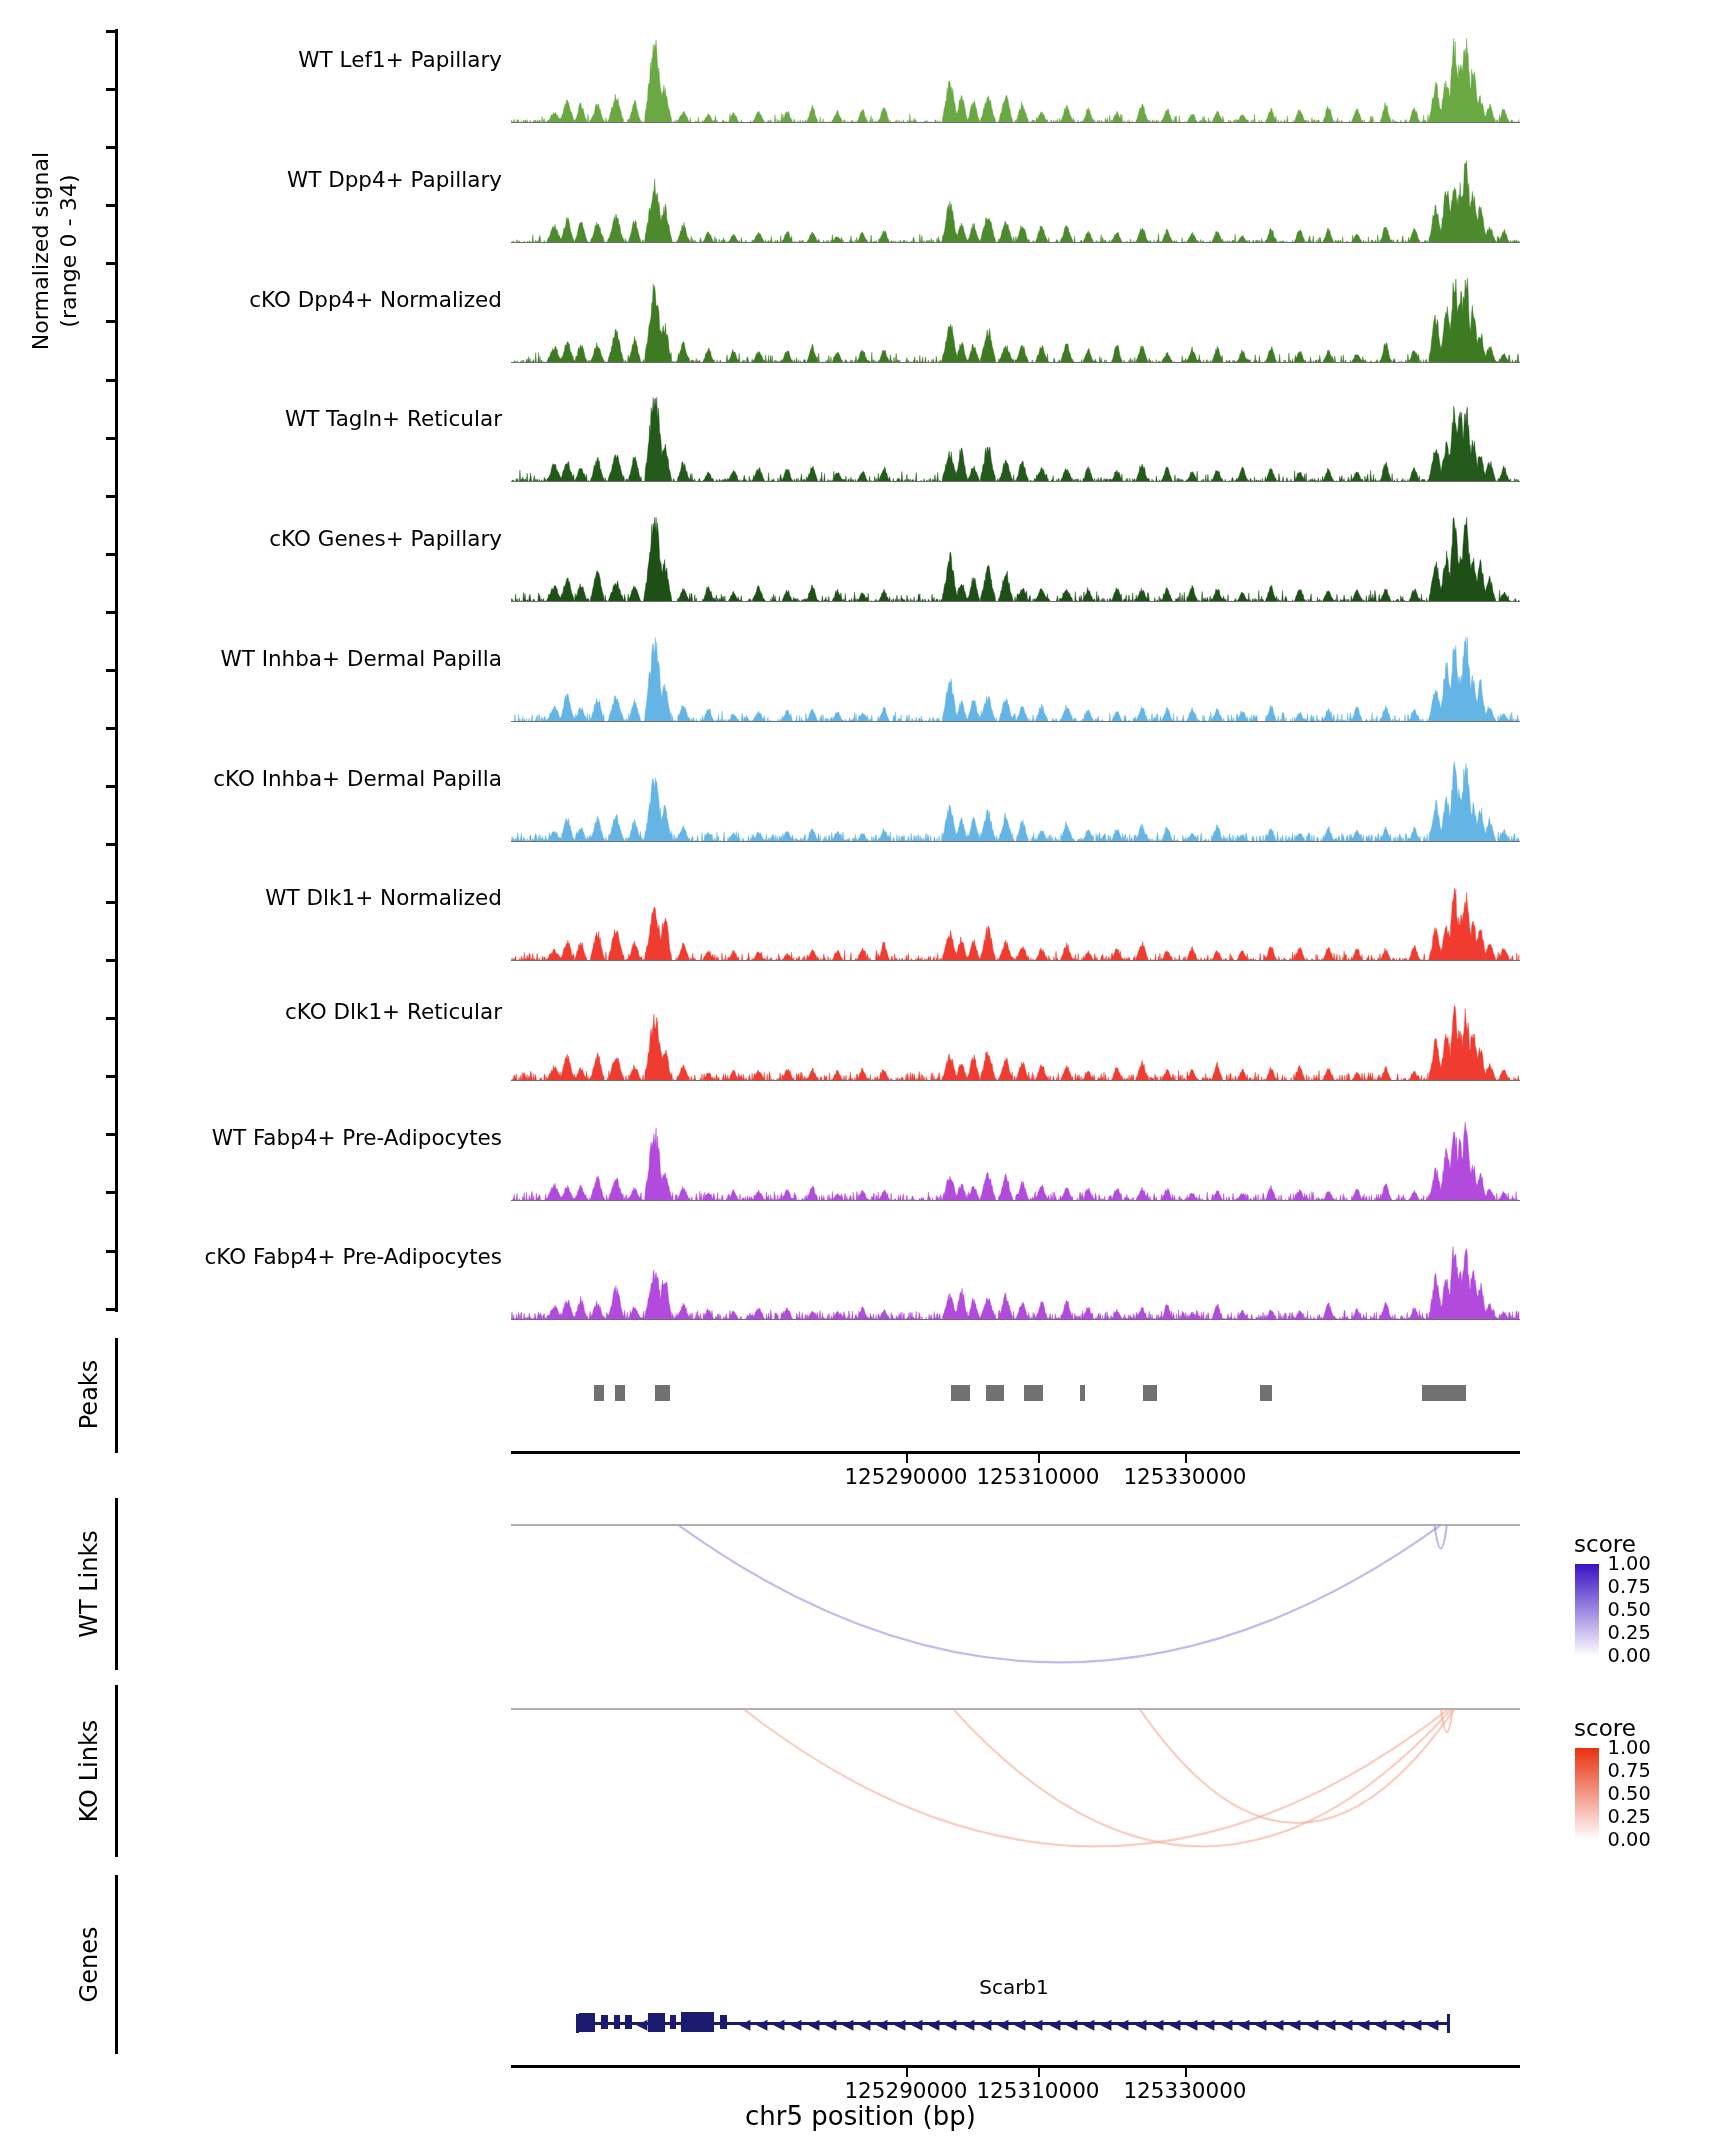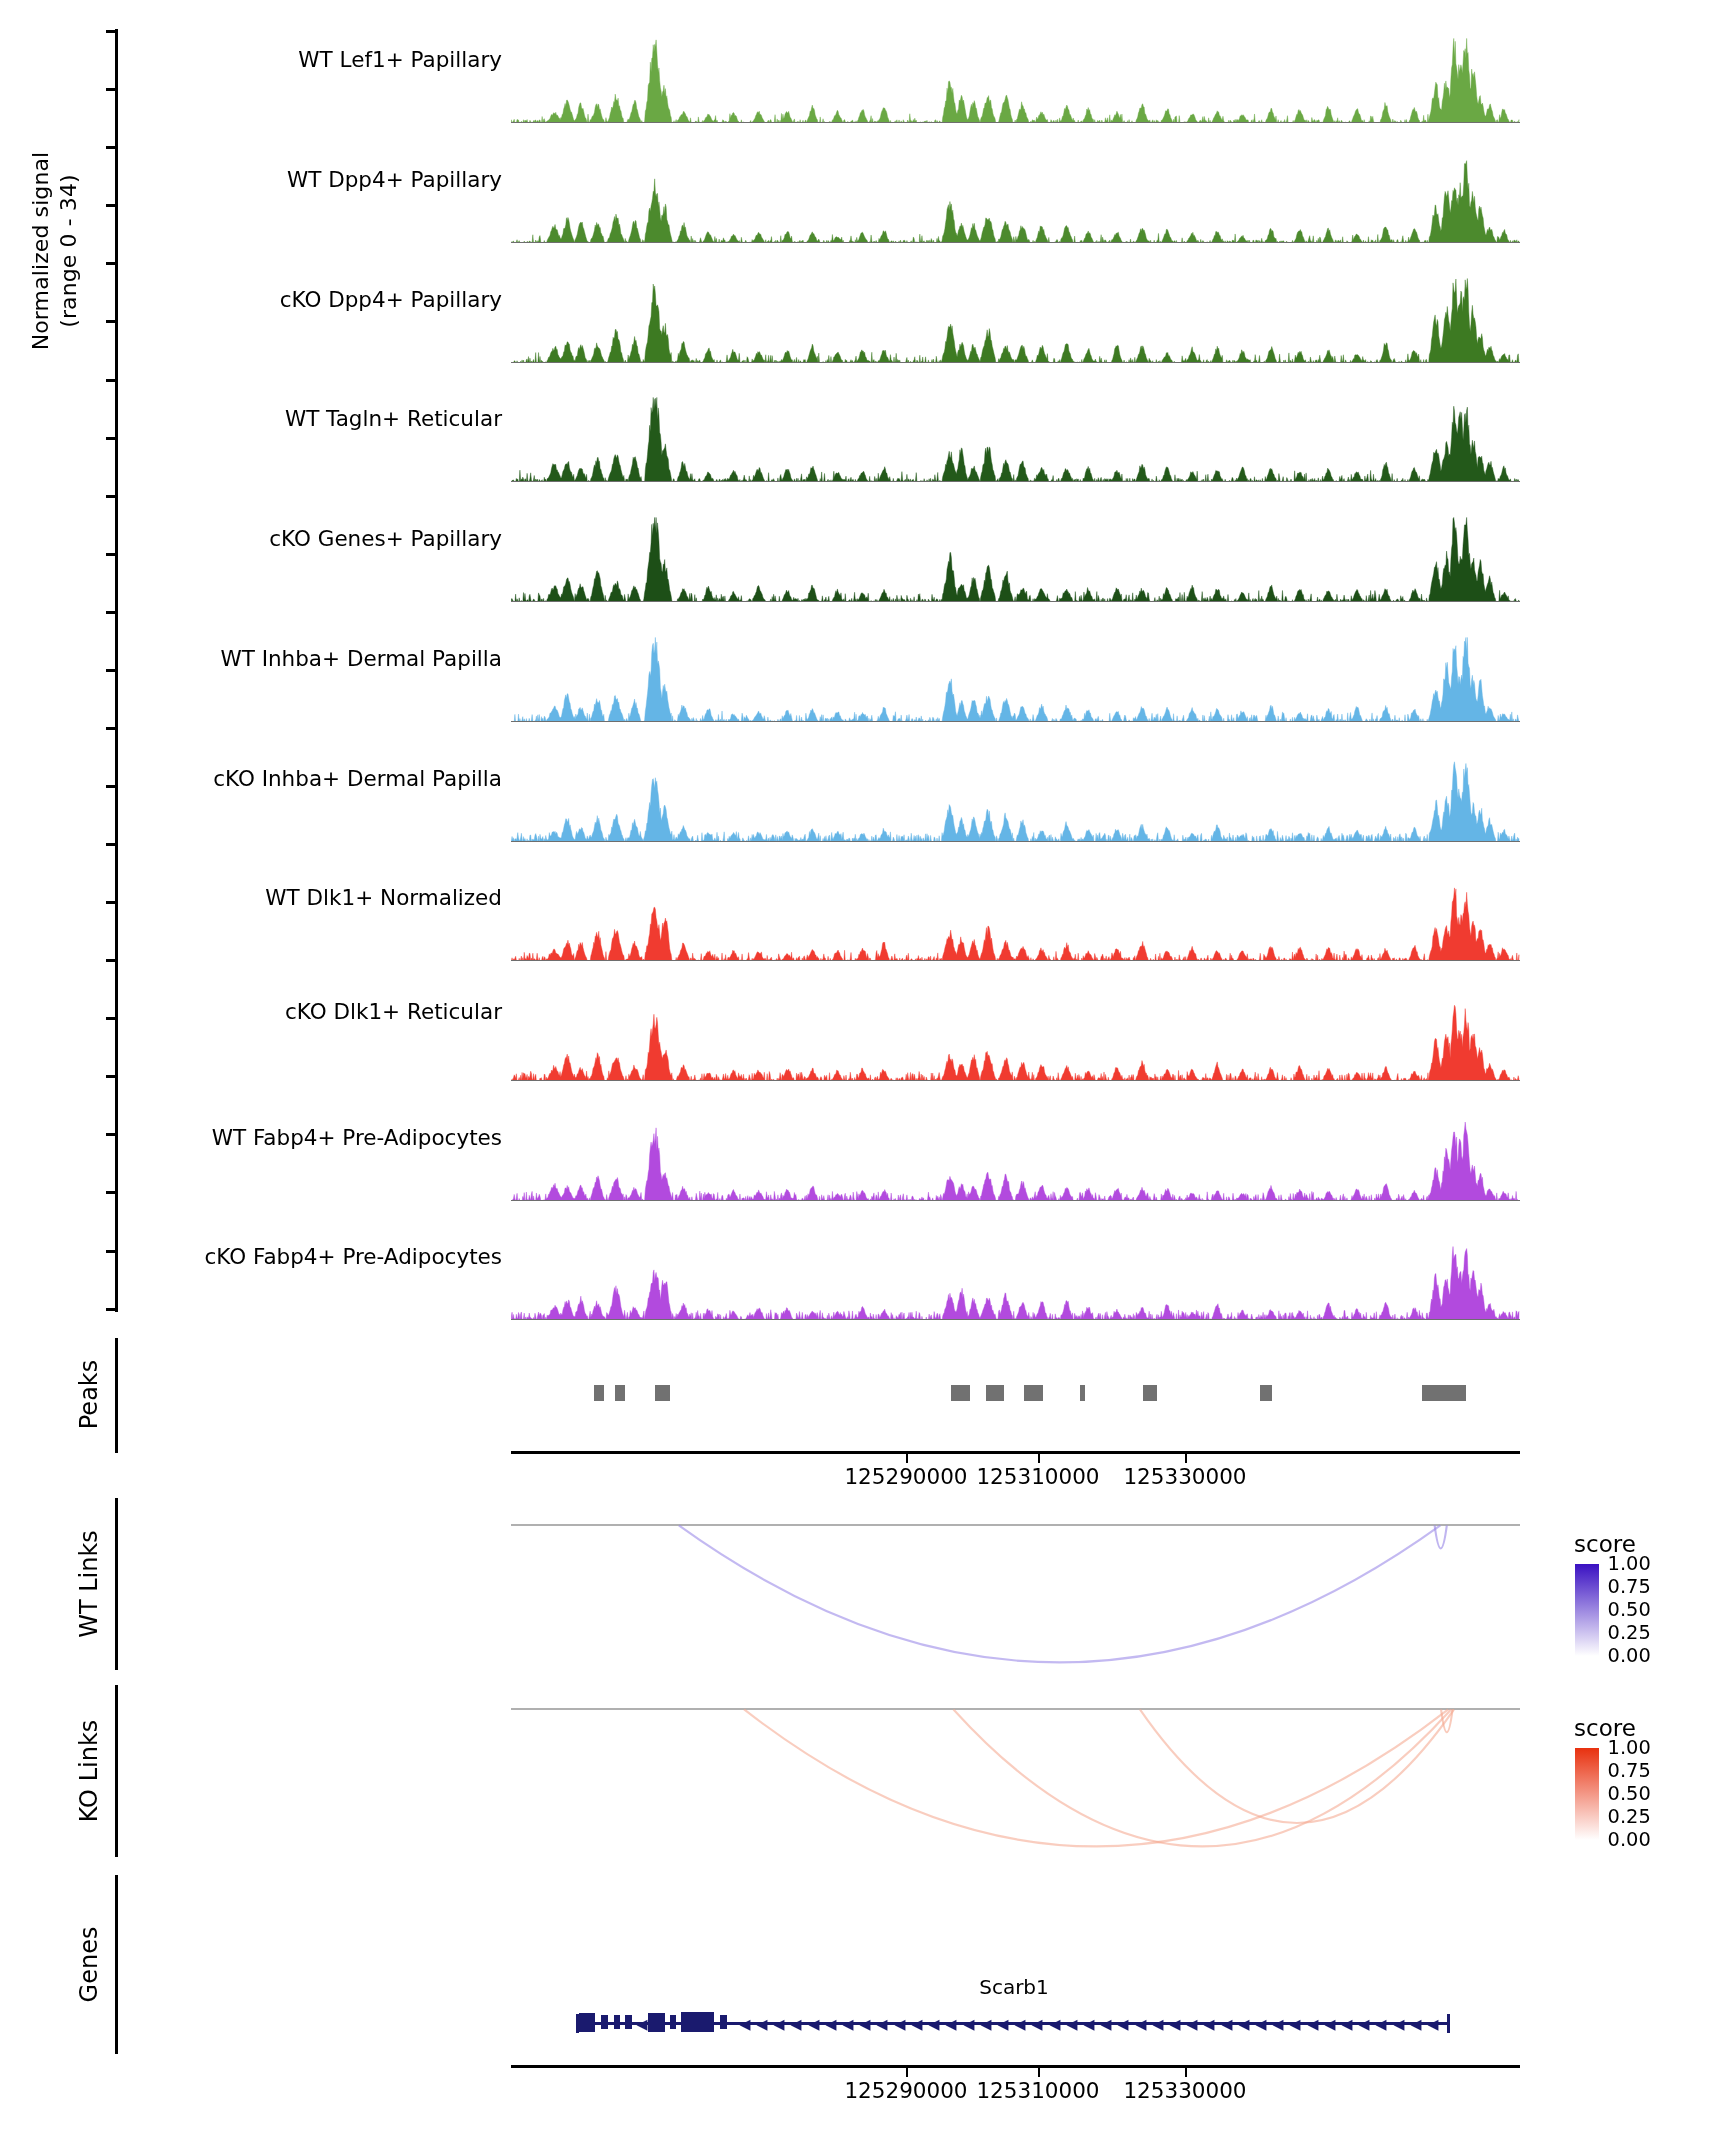--- a/index.html
+++ b/index.html
@@ -253,21 +253,21 @@
       <div class="track" style="top: 157px;">
         <div class="track-label" style="top: 10px;">WT Dpp4+ Papillary</div>
         <div class="track-canvas" style="left: 511px; top: 0px; position: absolute;">
           <svg width="1009" height="86" viewBox="0 0 1407 120">
             <path d="M0,120 L0,118.1 L1,120.0 L2,117.9 L3,117.3 L4,120.0 L5,120.0 L6,120.0 L7,118.4 L8,115.4 L9,120.0 L10,118.3 L11,116.7 L12,120.0 L13,120.0 L14,120.0 L15,120.0 L16,120.0 L17,120.0 L18,117.3 L19,120.0 L20,120.0 L21,120.0 L22,117.8 L23,118.1 L24,120.0 L25,117.3 L26,117.7 L27,118.5 L28,118.6 L29,120.0 L30,108.5 L31,120.0 L32,120.0 L33,120.0 L34,115.9 L35,117.8 L36,119.4 L37,116.7 L38,118.3 L39,111.8 L40,109.7 L41,117.8 L42,120.0 L43,119.5 L44,120.0 L45,119.8 L46,116.5 L47,120.0 L48,120.0 L49,120.0 L50,116.7 L51,114.3 L52,112.5 L53,110.8 L54,109.2 L55,104.3 L56,102.4 L57,98.9 L58,96.7 L59,98.9 L60,98.5 L61,94.1 L62,100.1 L63,101.5 L64,101.5 L65,105.7 L66,109.9 L67,109.3 L68,112.4 L69,113.9 L70,113.4 L71,109.9 L72,107.6 L73,99.9 L74,99.9 L75,98.7 L76,94.7 L77,84.8 L78,88.5 L79,84.3 L80,87.3 L81,92.5 L82,99.3 L83,103.7 L84,106.6 L85,110.3 L86,113.1 L87,115.5 L88,119.3 L89,115.3 L90,113.5 L91,110.8 L92,107.7 L93,102.6 L94,97.4 L95,93.7 L96,91.9 L97,90.9 L98,92.0 L99,90.8 L100,97.9 L101,100.0 L102,103.8 L103,107.9 L104,111.8 L105,114.9 L106,117.9 L107,117.7 L108,120.0 L109,120.0 L110,120.0 L111,115.1 L112,113.5 L113,112.3 L114,109.7 L115,106.1 L116,102.1 L117,94.9 L118,98.5 L119,91.3 L120,96.1 L121,93.1 L122,94.5 L123,98.8 L124,98.5 L125,105.9 L126,107.0 L127,110.7 L128,110.4 L129,115.5 L130,120.0 L131,120.0 L132,120.0 L133,118.4 L134,118.3 L135,114.4 L136,112.9 L137,111.9 L138,107.0 L139,105.1 L140,101.9 L141,97.9 L142,90.7 L143,88.1 L144,83.1 L145,89.7 L146,79.6 L147,84.3 L148,85.8 L149,85.1 L150,94.9 L151,93.7 L152,99.6 L153,107.3 L154,108.3 L155,111.4 L156,113.2 L157,116.1 L158,119.5 L159,113.6 L160,119.2 L161,117.0 L162,120.0 L163,120.0 L164,115.6 L165,112.3 L166,109.8 L167,106.2 L168,102.3 L169,96.0 L170,90.6 L171,89.8 L172,94.9 L173,88.6 L174,89.2 L175,99.0 L176,99.7 L177,104.8 L178,108.5 L179,113.1 L180,114.4 L181,120.0 L182,120.0 L183,115.3 L184,120.0 L185,116.2 L186,120.0 L187,107.8 L188,104.4 L189,96.8 L190,91.8 L191,91.1 L192,75.4 L193,71.2 L194,76.0 L195,68.0 L196,63.7 L197,57.8 L198,47.8 L199,48.4 L200,30.5 L201,49.4 L202,55.5 L203,51.4 L204,50.9 L205,68.9 L206,62.6 L207,73.2 L208,84.9 L209,89.6 L210,81.3 L211,82.4 L212,78.5 L213,69.3 L214,79.7 L215,65.5 L216,69.4 L217,87.1 L218,90.1 L219,95.0 L220,94.4 L221,102.8 L222,107.6 L223,111.3 L224,115.6 L225,120.0 L226,118.3 L227,119.8 L228,120.0 L229,118.1 L230,120.0 L231,117.3 L232,116.2 L233,114.2 L234,110.2 L235,109.1 L236,103.2 L237,103.1 L238,96.6 L239,94.8 L240,99.1 L241,91.5 L242,98.3 L243,98.0 L244,104.5 L245,109.4 L246,112.0 L247,113.1 L248,115.6 L249,116.0 L250,120.0 L251,110.2 L252,120.0 L253,113.8 L254,120.0 L255,115.9 L256,120.0 L257,116.5 L258,120.0 L259,120.0 L260,120.0 L261,120.0 L262,120.0 L263,117.0 L264,112.7 L265,116.4 L266,120.0 L267,118.8 L268,117.1 L269,116.6 L270,114.0 L271,110.9 L272,108.2 L273,106.1 L274,104.3 L275,104.8 L276,106.8 L277,108.4 L278,108.8 L279,111.5 L280,113.7 L281,116.4 L282,117.6 L283,120.0 L284,110.9 L285,118.3 L286,113.5 L287,120.0 L288,119.1 L289,120.0 L290,114.5 L291,120.0 L292,120.0 L293,116.3 L294,116.7 L295,117.1 L296,112.8 L297,116.2 L298,115.8 L299,119.9 L300,118.2 L301,120.0 L302,118.0 L303,118.0 L304,117.5 L305,115.1 L306,114.4 L307,110.9 L308,109.8 L309,110.1 L310,107.5 L311,110.1 L312,109.3 L313,111.5 L314,113.7 L315,115.8 L316,116.5 L317,118.0 L318,116.5 L319,119.2 L320,120.0 L321,112.0 L322,117.6 L323,120.0 L324,119.9 L325,120.0 L326,118.7 L327,116.1 L328,118.3 L329,120.0 L330,120.0 L331,120.0 L332,120.0 L333,118.3 L334,120.0 L335,120.0 L336,115.2 L337,117.5 L338,116.0 L339,115.4 L340,114.1 L341,111.1 L342,108.7 L343,109.7 L344,106.7 L345,105.0 L346,106.9 L347,107.8 L348,107.7 L349,111.5 L350,113.1 L351,114.9 L352,116.0 L353,118.1 L354,120.0 L355,115.4 L356,120.0 L357,118.3 L358,117.6 L359,116.3 L360,120.0 L361,116.7 L362,117.0 L363,111.1 L364,120.0 L365,118.5 L366,120.0 L367,117.7 L368,120.0 L369,116.1 L370,120.0 L371,116.2 L372,117.0 L373,119.7 L374,118.9 L375,120.0 L376,109.8 L377,120.0 L378,116.4 L379,116.1 L380,114.8 L381,112.4 L382,107.6 L383,108.5 L384,106.2 L385,104.3 L386,104.1 L387,104.5 L388,108.2 L389,112.7 L390,113.8 L391,110.4 L392,117.4 L393,120.0 L394,120.0 L395,117.5 L396,119.3 L397,118.4 L398,119.5 L399,120.0 L400,117.8 L401,120.0 L402,116.8 L403,116.4 L404,119.7 L405,117.2 L406,117.1 L407,115.9 L408,120.0 L409,120.0 L410,118.7 L411,120.0 L412,119.1 L413,117.3 L414,116.5 L415,114.9 L416,112.0 L417,108.8 L418,108.6 L419,106.1 L420,104.4 L421,107.5 L422,106.8 L423,109.1 L424,111.8 L425,112.1 L426,115.8 L427,117.6 L428,116.0 L429,114.5 L430,117.0 L431,120.0 L432,120.0 L433,120.0 L434,120.0 L435,118.7 L436,116.2 L437,118.9 L438,119.6 L439,120.0 L440,116.3 L441,119.6 L442,116.4 L443,117.7 L444,119.8 L445,119.3 L446,116.1 L447,117.1 L448,108.1 L449,115.5 L450,117.0 L451,114.4 L452,112.4 L453,111.5 L454,111.2 L455,112.3 L456,112.1 L457,112.5 L458,114.2 L459,114.4 L460,115.4 L461,111.8 L462,118.6 L463,116.0 L464,120.0 L465,120.0 L466,120.0 L467,120.0 L468,119.7 L469,119.8 L470,120.0 L471,120.0 L472,117.0 L473,116.0 L474,110.1 L475,116.7 L476,117.4 L477,118.7 L478,118.1 L479,120.0 L480,115.4 L481,120.0 L482,112.1 L483,117.5 L484,116.4 L485,114.9 L486,111.7 L487,108.9 L488,106.1 L489,105.7 L490,104.9 L491,106.9 L492,109.3 L493,111.5 L494,113.2 L495,115.0 L496,115.7 L497,117.8 L498,119.4 L499,120.0 L500,118.1 L501,118.9 L502,108.8 L503,116.8 L504,120.0 L505,119.4 L506,117.3 L507,118.3 L508,119.0 L509,116.5 L510,118.6 L511,119.4 L512,120.0 L513,113.6 L514,115.3 L515,112.9 L516,110.4 L517,109.1 L518,107.0 L519,103.0 L520,103.7 L521,105.3 L522,103.0 L523,106.0 L524,110.4 L525,114.2 L526,114.5 L527,117.1 L528,120.0 L529,119.1 L530,117.3 L531,117.0 L532,119.4 L533,116.9 L534,119.6 L535,120.0 L536,117.2 L537,118.5 L538,120.0 L539,120.0 L540,120.0 L541,117.1 L542,120.0 L543,115.9 L544,120.0 L545,118.4 L546,120.0 L547,116.5 L548,116.4 L549,116.2 L550,119.4 L551,120.0 L552,116.6 L553,120.0 L554,120.0 L555,120.0 L556,120.0 L557,118.5 L558,116.9 L559,120.0 L560,117.9 L561,111.6 L562,113.7 L563,120.0 L564,118.3 L565,120.0 L566,118.2 L567,119.3 L568,120.0 L569,120.0 L570,107.5 L571,117.4 L572,117.6 L573,109.8 L574,120.0 L575,117.7 L576,116.8 L577,119.5 L578,120.0 L579,117.8 L580,115.8 L581,118.6 L582,116.4 L583,120.0 L584,115.7 L585,120.0 L586,113.8 L587,116.5 L588,120.0 L589,115.8 L590,119.2 L591,120.0 L592,119.4 L593,119.4 L594,113.5 L595,118.7 L596,110.9 L597,117.3 L598,116.7 L599,120.0 L600,119.3 L601,116.6 L602,110.2 L603,108.5 L604,104.9 L605,99.8 L606,91.7 L607,85.5 L608,73.4 L609,69.9 L610,66.5 L611,74.6 L612,62.1 L613,70.0 L614,65.5 L615,78.4 L616,74.2 L617,86.1 L618,88.8 L619,100.5 L620,105.0 L621,106.5 L622,110.2 L623,107.5 L624,102.3 L625,100.4 L626,96.3 L627,97.1 L628,92.2 L629,98.3 L630,95.4 L631,99.9 L632,104.8 L633,107.6 L634,111.1 L635,113.6 L636,115.7 L637,115.7 L638,113.9 L639,111.9 L640,108.4 L641,104.1 L642,98.6 L643,100.2 L644,92.9 L645,98.1 L646,92.4 L647,101.0 L648,101.8 L649,105.9 L650,109.4 L651,111.9 L652,113.8 L653,116.5 L654,116.7 L655,114.8 L656,111.2 L657,105.8 L658,102.6 L659,98.2 L660,97.6 L661,94.4 L662,85.0 L663,85.4 L664,87.2 L665,87.6 L666,86.7 L667,85.3 L668,90.6 L669,89.7 L670,92.8 L671,100.8 L672,101.8 L673,108.7 L674,112.0 L675,113.9 L676,120.0 L677,119.3 L678,117.6 L679,120.0 L680,114.5 L681,115.1 L682,113.6 L683,111.2 L684,106.4 L685,101.6 L686,100.3 L687,96.6 L688,94.7 L689,89.7 L690,91.2 L691,95.6 L692,95.0 L693,93.4 L694,100.5 L695,102.4 L696,104.8 L697,109.5 L698,112.0 L699,114.9 L700,120.0 L701,111.2 L702,115.9 L703,120.0 L704,110.8 L705,116.0 L706,114.6 L707,111.0 L708,109.5 L709,103.6 L710,101.7 L711,95.8 L712,100.5 L713,96.9 L714,99.4 L715,99.4 L716,100.3 L717,102.5 L718,106.5 L719,111.0 L720,114.9 L721,116.6 L722,114.8 L723,116.7 L724,120.0 L725,120.0 L726,120.0 L727,120.0 L728,116.3 L729,120.0 L730,117.5 L731,120.0 L732,116.4 L733,113.9 L734,112.0 L735,106.8 L736,103.1 L737,105.2 L738,96.1 L739,97.8 L740,96.8 L741,97.8 L742,102.4 L743,101.0 L744,107.8 L745,109.4 L746,112.2 L747,114.1 L748,116.1 L749,119.3 L750,112.2 L751,120.0 L752,120.0 L753,120.0 L754,120.0 L755,120.0 L756,120.0 L757,120.0 L758,118.6 L759,118.5 L760,117.4 L761,115.3 L762,115.6 L763,118.8 L764,120.0 L765,117.6 L766,120.0 L767,113.9 L768,113.0 L769,111.9 L770,109.1 L771,104.8 L772,99.5 L773,97.5 L774,95.8 L775,96.1 L776,98.6 L777,98.3 L778,103.9 L779,105.4 L780,109.2 L781,111.1 L782,113.6 L783,115.6 L784,120.0 L785,120.0 L786,110.3 L787,119.7 L788,120.0 L789,119.8 L790,119.0 L791,120.0 L792,120.0 L793,119.3 L794,116.7 L795,116.8 L796,116.1 L797,119.8 L798,117.9 L799,115.9 L800,113.2 L801,112.1 L802,107.5 L803,106.8 L804,106.1 L805,103.2 L806,107.2 L807,105.6 L808,107.6 L809,111.9 L810,113.1 L811,115.4 L812,117.8 L813,119.2 L814,120.0 L815,118.0 L816,120.0 L817,116.3 L818,119.8 L819,119.8 L820,117.5 L821,120.0 L822,117.0 L823,108.4 L824,120.0 L825,111.8 L826,115.4 L827,119.1 L828,115.7 L829,115.7 L830,117.6 L831,120.0 L832,118.8 L833,118.0 L834,118.7 L835,115.8 L836,120.0 L837,117.5 L838,115.1 L839,115.3 L840,113.5 L841,111.3 L842,108.2 L843,109.1 L844,106.1 L845,106.7 L846,105.8 L847,104.9 L848,110.2 L849,111.9 L850,113.5 L851,116.6 L852,117.5 L853,119.6 L854,118.8 L855,120.0 L856,120.0 L857,120.0 L858,117.2 L859,120.0 L860,118.0 L861,120.0 L862,119.9 L863,120.0 L864,114.5 L865,120.0 L866,120.0 L867,119.0 L868,117.4 L869,118.0 L870,120.0 L871,118.7 L872,116.9 L873,115.8 L874,112.8 L875,110.2 L876,106.3 L877,105.1 L878,100.2 L879,103.6 L880,99.9 L881,99.9 L882,102.4 L883,101.8 L884,104.9 L885,108.5 L886,113.3 L887,115.2 L888,116.5 L889,117.2 L890,116.9 L891,120.0 L892,116.1 L893,120.0 L894,120.0 L895,120.0 L896,119.8 L897,116.1 L898,120.0 L899,120.0 L900,120.0 L901,116.3 L902,116.7 L903,106.6 L904,117.5 L905,120.0 L906,117.4 L907,120.0 L908,117.5 L909,115.0 L910,112.7 L911,109.7 L912,107.0 L913,107.3 L914,101.1 L915,100.8 L916,102.3 L917,105.5 L918,108.2 L919,111.8 L920,112.4 L921,115.1 L922,117.7 L923,116.8 L924,119.3 L925,117.1 L926,116.8 L927,120.0 L928,116.4 L929,120.0 L930,120.0 L931,118.7 L932,120.0 L933,120.0 L934,120.0 L935,120.0 L936,112.8 L937,120.0 L938,120.0 L939,117.2 L940,119.7 L941,120.0 L942,120.0 L943,116.6 L944,116.7 L945,113.6 L946,113.1 L947,111.1 L948,109.6 L949,106.4 L950,108.2 L951,105.0 L952,109.9 L953,109.1 L954,111.4 L955,113.8 L956,116.4 L957,118.1 L958,115.9 L959,118.3 L960,118.7 L961,120.0 L962,114.9 L963,119.6 L964,118.7 L965,116.5 L966,117.9 L967,120.0 L968,120.0 L969,119.9 L970,120.0 L971,118.1 L972,120.0 L973,120.0 L974,118.8 L975,116.4 L976,120.0 L977,119.2 L978,117.3 L979,114.9 L980,113.2 L981,109.6 L982,109.9 L983,104.0 L984,103.9 L985,105.9 L986,104.4 L987,105.8 L988,109.7 L989,109.7 L990,113.9 L991,116.2 L992,114.1 L993,117.9 L994,117.1 L995,120.0 L996,116.9 L997,120.0 L998,120.0 L999,116.7 L1000,117.7 L1001,119.6 L1002,117.1 L1003,117.5 L1004,118.4 L1005,120.0 L1006,116.3 L1007,115.9 L1008,117.0 L1009,118.7 L1010,107.4 L1011,120.0 L1012,120.0 L1013,118.3 L1014,117.0 L1015,116.5 L1016,114.0 L1017,112.6 L1018,112.4 L1019,110.1 L1020,111.2 L1021,109.2 L1022,112.7 L1023,113.5 L1024,115.3 L1025,116.5 L1026,117.3 L1027,118.1 L1028,115.9 L1029,120.0 L1030,116.0 L1031,120.0 L1032,120.0 L1033,120.0 L1034,120.0 L1035,115.9 L1036,116.5 L1037,119.9 L1038,120.0 L1039,115.7 L1040,116.2 L1041,117.8 L1042,115.8 L1043,120.0 L1044,116.6 L1045,118.7 L1046,118.6 L1047,113.4 L1048,117.8 L1049,118.9 L1050,118.1 L1051,120.0 L1052,116.6 L1053,116.0 L1054,115.4 L1055,113.3 L1056,109.0 L1057,108.1 L1058,102.2 L1059,99.8 L1060,100.2 L1061,104.1 L1062,102.4 L1063,104.1 L1064,110.8 L1065,112.7 L1066,114.1 L1067,113.4 L1068,119.7 L1069,117.7 L1070,120.0 L1071,120.0 L1072,117.5 L1073,118.7 L1074,116.9 L1075,118.3 L1076,117.5 L1077,116.9 L1078,117.6 L1079,120.0 L1080,120.0 L1081,118.4 L1082,117.4 L1083,120.0 L1084,120.0 L1085,119.1 L1086,120.0 L1087,120.0 L1088,120.0 L1089,120.0 L1090,116.3 L1091,120.0 L1092,118.1 L1093,117.1 L1094,115.2 L1095,113.5 L1096,108.5 L1097,105.4 L1098,103.9 L1099,103.3 L1100,103.3 L1101,101.2 L1102,104.4 L1103,104.2 L1104,110.2 L1105,111.5 L1106,114.3 L1107,117.1 L1108,120.0 L1109,116.9 L1110,118.8 L1111,120.0 L1112,116.6 L1113,113.0 L1114,109.8 L1115,116.8 L1116,116.9 L1117,120.0 L1118,117.3 L1119,110.0 L1120,120.0 L1121,120.0 L1122,120.0 L1123,120.0 L1124,116.2 L1125,120.0 L1126,113.5 L1127,120.0 L1128,111.5 L1129,112.9 L1130,118.3 L1131,120.0 L1132,119.6 L1133,116.6 L1134,115.0 L1135,112.6 L1136,111.4 L1137,106.8 L1138,103.9 L1139,99.9 L1140,99.1 L1141,104.8 L1142,101.6 L1143,107.6 L1144,110.4 L1145,113.1 L1146,114.7 L1147,117.4 L1148,120.0 L1149,118.5 L1150,115.6 L1151,120.0 L1152,116.4 L1153,119.0 L1154,115.9 L1155,117.6 L1156,118.0 L1157,115.6 L1158,120.0 L1159,120.0 L1160,111.3 L1161,120.0 L1162,119.8 L1163,120.0 L1164,118.6 L1165,119.7 L1166,116.8 L1167,117.8 L1168,118.8 L1169,120.0 L1170,120.0 L1171,120.0 L1172,118.6 L1173,117.8 L1174,108.9 L1175,115.8 L1176,112.8 L1177,110.6 L1178,109.5 L1179,107.5 L1180,107.9 L1181,109.0 L1182,109.4 L1183,111.1 L1184,114.4 L1185,114.8 L1186,117.2 L1187,117.8 L1188,120.0 L1189,115.8 L1190,120.0 L1191,120.0 L1192,116.9 L1193,120.0 L1194,120.0 L1195,119.5 L1196,111.2 L1197,120.0 L1198,120.0 L1199,120.0 L1200,115.4 L1201,116.8 L1202,115.7 L1203,120.0 L1204,117.7 L1205,120.0 L1206,115.6 L1207,120.0 L1208,120.0 L1209,108.1 L1210,118.9 L1211,120.0 L1212,116.1 L1213,116.1 L1214,113.7 L1215,111.9 L1216,106.9 L1217,100.5 L1218,98.9 L1219,97.8 L1220,97.7 L1221,99.0 L1222,101.6 L1223,101.8 L1224,108.8 L1225,109.1 L1226,114.4 L1227,116.7 L1228,115.5 L1229,115.4 L1230,120.0 L1231,115.4 L1232,119.0 L1233,119.1 L1234,120.0 L1235,119.4 L1236,115.6 L1237,115.4 L1238,120.0 L1239,119.5 L1240,119.1 L1241,118.4 L1242,119.7 L1243,114.8 L1244,109.9 L1245,117.5 L1246,120.0 L1247,120.0 L1248,116.3 L1249,120.0 L1250,117.9 L1251,119.2 L1252,111.8 L1253,116.9 L1254,115.1 L1255,112.1 L1256,109.4 L1257,106.3 L1258,103.8 L1259,100.9 L1260,99.9 L1261,101.1 L1262,103.7 L1263,104.6 L1264,108.0 L1265,112.2 L1266,114.9 L1267,115.7 L1268,119.1 L1269,120.0 L1270,120.0 L1271,118.3 L1272,120.0 L1273,120.0 L1274,117.2 L1275,116.1 L1276,116.7 L1277,120.0 L1278,116.1 L1279,120.0 L1280,120.0 L1281,111.5 L1282,110.1 L1283,105.8 L1284,99.4 L1285,90.9 L1286,81.0 L1287,83.4 L1288,80.8 L1289,66.9 L1290,67.5 L1291,79.0 L1292,81.2 L1293,79.1 L1294,88.7 L1295,95.2 L1296,97.5 L1297,103.1 L1298,99.3 L1299,84.7 L1300,85.0 L1301,68.5 L1302,55.8 L1303,48.0 L1304,51.1 L1305,55.8 L1306,52.0 L1307,47.1 L1308,57.2 L1309,68.2 L1310,77.7 L1311,72.5 L1312,60.9 L1313,61.1 L1314,46.6 L1315,49.4 L1316,43.0 L1317,45.5 L1318,46.0 L1319,63.0 L1320,57.2 L1321,67.4 L1322,52.6 L1323,54.9 L1324,35.9 L1325,56.8 L1326,55.5 L1327,54.5 L1328,53.6 L1329,37.8 L1330,9.1 L1331,10.2 L1332,8.5 L1333,5.1 L1334,29.1 L1335,45.2 L1336,36.7 L1337,67.8 L1338,70.6 L1339,63.1 L1340,60.3 L1341,48.0 L1342,56.1 L1343,63.6 L1344,54.8 L1345,69.7 L1346,77.9 L1347,82.3 L1348,86.6 L1349,88.5 L1350,72.4 L1351,68.5 L1352,74.1 L1353,69.8 L1354,76.7 L1355,82.0 L1356,85.1 L1357,96.3 L1358,101.3 L1359,106.9 L1360,109.1 L1361,105.8 L1362,101.0 L1363,103.5 L1364,100.0 L1365,97.7 L1366,101.2 L1367,102.6 L1368,100.9 L1369,104.5 L1370,110.5 L1371,111.4 L1372,114.4 L1373,116.2 L1374,118.0 L1375,120.0 L1376,111.0 L1377,111.3 L1378,112.2 L1379,116.1 L1380,113.7 L1381,111.0 L1382,109.5 L1383,105.2 L1384,105.8 L1385,102.8 L1386,101.0 L1387,106.9 L1388,107.5 L1389,108.8 L1390,114.3 L1391,115.9 L1392,117.6 L1393,120.0 L1394,116.1 L1395,119.8 L1396,120.0 L1397,116.8 L1398,120.0 L1399,116.0 L1400,116.3 L1401,116.9 L1402,119.0 L1403,115.5 L1404,120.0 L1405,117.2 L1406,117.4 L1406,120 Z" fill="#4c8a2d" stroke="#4c8a2d" stroke-width="0.6"></path>
           </svg>
         </div>
         <div class="track-baseline" style="left: 511px; top: 85px;"></div>
       </div>
       <div class="track" style="top: 277px;">
-        <div class="track-label" style="top: 10px;">cKO Dpp4+ Papillary</div>
+        <div class="track-label" style="top: 10px;">cKO Dpp4+ Normalized</div>
         <div class="track-canvas" style="left: 511px; top: 0px; position: absolute;">
           <svg width="1009" height="86" viewBox="0 0 1407 120">
             <path d="M0,120 L0,119.7 L1,120.0 L2,119.5 L3,120.0 L4,117.1 L5,117.0 L6,120.0 L7,120.0 L8,116.9 L9,120.0 L10,118.8 L11,120.0 L12,120.0 L13,117.5 L14,120.0 L15,115.7 L16,120.0 L17,115.9 L18,120.0 L19,120.0 L20,120.0 L21,115.6 L22,114.3 L23,119.3 L24,111.0 L25,120.0 L26,113.2 L27,119.6 L28,117.3 L29,120.0 L30,117.4 L31,115.1 L32,119.1 L33,119.0 L34,105.4 L35,120.0 L36,120.0 L37,120.0 L38,105.4 L39,120.0 L40,110.9 L41,120.0 L42,116.3 L43,117.1 L44,118.1 L45,120.0 L46,119.0 L47,120.0 L48,118.1 L49,120.0 L50,116.7 L51,115.0 L52,112.1 L53,112.1 L54,109.6 L55,106.1 L56,104.1 L57,103.5 L58,99.5 L59,102.4 L60,101.4 L61,97.4 L62,96.6 L63,101.3 L64,101.0 L65,108.0 L66,109.6 L67,112.4 L68,112.8 L69,114.7 L70,112.4 L71,110.9 L72,109.8 L73,104.8 L74,103.5 L75,94.6 L76,96.1 L77,94.7 L78,90.5 L79,90.8 L80,92.7 L81,94.0 L82,101.8 L83,104.9 L84,105.8 L85,110.5 L86,109.8 L87,116.0 L88,116.0 L89,116.7 L90,111.6 L91,110.3 L92,110.1 L93,102.4 L94,98.5 L95,101.3 L96,97.1 L97,94.4 L98,99.3 L99,95.5 L100,98.9 L101,102.5 L102,106.9 L103,112.4 L104,113.9 L105,115.9 L106,120.0 L107,116.2 L108,118.5 L109,116.2 L110,119.1 L111,115.8 L112,114.9 L113,112.1 L114,110.3 L115,107.0 L116,100.0 L117,98.7 L118,100.9 L119,91.9 L120,96.3 L121,97.9 L122,99.1 L123,99.7 L124,102.0 L125,106.2 L126,110.4 L127,111.8 L128,114.5 L129,115.7 L130,119.1 L131,117.6 L132,120.0 L133,120.0 L134,120.0 L135,116.3 L136,112.1 L137,109.2 L138,104.9 L139,104.6 L140,96.4 L141,95.9 L142,84.2 L143,86.4 L144,83.6 L145,73.5 L146,72.9 L147,77.8 L148,75.9 L149,87.3 L150,87.2 L151,90.3 L152,96.3 L153,105.5 L154,105.6 L155,111.3 L156,114.1 L157,118.5 L158,118.8 L159,115.9 L160,118.2 L161,120.0 L162,118.8 L163,108.8 L164,115.2 L165,111.3 L166,109.3 L167,104.6 L168,102.3 L169,93.9 L170,95.7 L171,90.6 L172,83.0 L173,89.5 L174,88.4 L175,95.2 L176,96.9 L177,106.7 L178,107.4 L179,111.2 L180,115.5 L181,120.0 L182,117.9 L183,120.0 L184,115.0 L185,117.2 L186,118.4 L187,105.0 L188,98.2 L189,93.9 L190,90.8 L191,80.3 L192,68.2 L193,65.6 L194,60.0 L195,55.2 L196,36.0 L197,34.9 L198,9.8 L199,19.2 L200,12.5 L201,23.3 L202,40.6 L203,40.6 L204,38.8 L205,42.7 L206,48.4 L207,71.8 L208,75.3 L209,75.3 L210,81.1 L211,73.0 L212,67.9 L213,77.0 L214,77.3 L215,64.7 L216,79.9 L217,82.3 L218,80.2 L219,86.9 L220,100.3 L221,106.2 L222,109.1 L223,105.4 L224,120.0 L225,117.5 L226,118.0 L227,120.0 L228,118.8 L229,117.5 L230,118.2 L231,117.4 L232,115.0 L233,106.5 L234,110.8 L235,105.3 L236,102.6 L237,100.7 L238,92.5 L239,93.2 L240,90.1 L241,90.6 L242,97.1 L243,101.6 L244,105.2 L245,108.6 L246,110.0 L247,112.7 L248,112.6 L249,117.8 L250,118.1 L251,116.1 L252,116.7 L253,115.5 L254,117.2 L255,116.5 L256,120.0 L257,118.2 L258,113.6 L259,118.9 L260,116.4 L261,118.1 L262,116.6 L263,116.0 L264,120.0 L265,120.0 L266,120.0 L267,118.3 L268,116.9 L269,114.0 L270,113.1 L271,107.2 L272,106.4 L273,104.6 L274,102.8 L275,100.0 L276,98.9 L277,104.4 L278,103.7 L279,110.3 L280,112.5 L281,114.9 L282,116.4 L283,115.2 L284,120.0 L285,120.0 L286,120.0 L287,115.7 L288,120.0 L289,118.8 L290,119.9 L291,116.8 L292,115.9 L293,120.0 L294,118.5 L295,119.0 L296,119.7 L297,120.0 L298,119.3 L299,120.0 L300,116.8 L301,108.7 L302,116.9 L303,117.0 L304,115.0 L305,113.3 L306,111.7 L307,107.0 L308,105.1 L309,100.9 L310,105.5 L311,104.8 L312,104.6 L313,107.5 L314,110.5 L315,114.2 L316,116.0 L317,115.7 L318,106.5 L319,117.8 L320,119.5 L321,119.7 L322,117.4 L323,117.0 L324,116.1 L325,120.0 L326,115.9 L327,120.0 L328,120.0 L329,111.2 L330,112.6 L331,116.3 L332,120.0 L333,120.0 L334,119.0 L335,120.0 L336,114.3 L337,117.2 L338,116.5 L339,115.3 L340,112.6 L341,110.3 L342,106.4 L343,108.6 L344,104.2 L345,105.8 L346,104.1 L347,105.9 L348,109.0 L349,108.9 L350,111.5 L351,114.1 L352,116.0 L353,115.9 L354,118.8 L355,108.5 L356,120.0 L357,116.7 L358,120.0 L359,109.3 L360,120.0 L361,115.9 L362,109.3 L363,120.0 L364,109.8 L365,120.0 L366,120.0 L367,116.1 L368,120.0 L369,115.9 L370,117.3 L371,120.0 L372,117.2 L373,120.0 L374,117.8 L375,117.5 L376,117.6 L377,115.0 L378,117.3 L379,115.0 L380,112.8 L381,109.5 L382,106.0 L383,104.8 L384,106.0 L385,102.6 L386,104.3 L387,103.1 L388,106.7 L389,110.8 L390,113.6 L391,115.9 L392,115.5 L393,120.0 L394,117.7 L395,115.0 L396,120.0 L397,117.4 L398,112.2 L399,120.0 L400,119.4 L401,115.2 L402,120.0 L403,117.0 L404,117.6 L405,120.0 L406,120.0 L407,118.5 L408,115.3 L409,115.9 L410,115.1 L411,120.0 L412,120.0 L413,116.3 L414,114.4 L415,110.7 L416,107.2 L417,103.3 L418,100.9 L419,98.8 L420,93.6 L421,95.8 L422,103.0 L423,105.9 L424,108.0 L425,111.4 L426,113.7 L427,110.6 L428,120.0 L429,106.1 L430,120.0 L431,120.0 L432,120.0 L433,118.6 L434,120.0 L435,117.9 L436,120.0 L437,119.5 L438,120.0 L439,116.5 L440,120.0 L441,115.2 L442,117.9 L443,109.4 L444,117.8 L445,120.0 L446,111.0 L447,120.0 L448,117.5 L449,115.7 L450,111.5 L451,111.2 L452,108.6 L453,107.9 L454,106.4 L455,105.6 L456,104.6 L457,107.0 L458,109.0 L459,111.0 L460,114.4 L461,116.1 L462,116.2 L463,120.0 L464,119.1 L465,120.0 L466,114.9 L467,117.1 L468,116.2 L469,120.0 L470,119.9 L471,118.4 L472,119.3 L473,117.7 L474,115.3 L475,118.4 L476,116.4 L477,119.6 L478,119.4 L479,117.5 L480,115.6 L481,110.4 L482,118.2 L483,116.4 L484,114.9 L485,113.2 L486,109.5 L487,104.7 L488,104.3 L489,101.6 L490,103.7 L491,103.2 L492,106.0 L493,104.9 L494,111.3 L495,112.0 L496,115.2 L497,116.6 L498,116.1 L499,117.2 L500,117.2 L501,118.6 L502,120.0 L503,105.0 L504,120.0 L505,116.2 L506,115.2 L507,120.0 L508,117.1 L509,119.2 L510,118.0 L511,120.0 L512,116.9 L513,116.8 L514,115.8 L515,113.0 L516,109.6 L517,107.6 L518,102.9 L519,103.3 L520,102.0 L521,104.8 L522,102.1 L523,108.5 L524,111.8 L525,112.0 L526,114.3 L527,117.1 L528,116.9 L529,108.3 L530,115.6 L531,116.6 L532,118.4 L533,120.0 L534,111.7 L535,120.0 L536,116.7 L537,106.5 L538,119.2 L539,115.0 L540,115.9 L541,118.5 L542,115.7 L543,120.0 L544,120.0 L545,120.0 L546,120.0 L547,119.7 L548,120.0 L549,120.0 L550,119.9 L551,115.7 L552,112.3 L553,120.0 L554,115.9 L555,120.0 L556,120.0 L557,117.4 L558,119.6 L559,120.0 L560,120.0 L561,116.7 L562,115.7 L563,111.3 L564,120.0 L565,120.0 L566,115.9 L567,117.7 L568,118.7 L569,120.0 L570,109.1 L571,120.0 L572,117.8 L573,118.4 L574,111.6 L575,120.0 L576,120.0 L577,118.4 L578,111.4 L579,120.0 L580,120.0 L581,119.9 L582,115.7 L583,120.0 L584,118.9 L585,119.6 L586,119.0 L587,115.1 L588,119.5 L589,114.5 L590,120.0 L591,120.0 L592,119.3 L593,110.6 L594,117.0 L595,120.0 L596,119.9 L597,116.6 L598,120.0 L599,115.6 L600,118.8 L601,115.5 L602,109.8 L603,106.9 L604,105.0 L605,99.8 L606,90.1 L607,90.4 L608,84.0 L609,75.7 L610,68.9 L611,69.6 L612,69.8 L613,65.7 L614,74.1 L615,68.1 L616,78.2 L617,84.2 L618,89.2 L619,98.0 L620,103.3 L621,107.1 L622,111.6 L623,104.9 L624,102.0 L625,101.7 L626,93.6 L627,97.8 L628,94.1 L629,91.1 L630,93.4 L631,96.0 L632,103.3 L633,108.1 L634,111.1 L635,114.1 L636,115.5 L637,116.4 L638,114.6 L639,111.5 L640,107.8 L641,103.5 L642,103.9 L643,95.7 L644,93.7 L645,98.3 L646,100.0 L647,97.7 L648,101.8 L649,106.9 L650,107.7 L651,111.2 L652,113.5 L653,115.8 L654,118.4 L655,112.4 L656,111.1 L657,105.1 L658,100.4 L659,97.6 L660,95.5 L661,88.9 L662,87.7 L663,81.4 L664,73.7 L665,83.4 L666,81.8 L667,72.0 L668,77.2 L669,87.7 L670,88.8 L671,96.7 L672,100.1 L673,104.7 L674,109.0 L675,112.8 L676,118.7 L677,120.0 L678,119.7 L679,120.0 L680,113.9 L681,116.6 L682,113.8 L683,112.8 L684,108.0 L685,106.2 L686,105.1 L687,99.5 L688,100.3 L689,96.4 L690,96.9 L691,101.2 L692,95.6 L693,102.5 L694,105.2 L695,104.7 L696,107.9 L697,111.3 L698,113.5 L699,115.6 L700,114.9 L701,115.5 L702,120.0 L703,115.2 L704,116.1 L705,115.8 L706,113.5 L707,110.5 L708,107.8 L709,103.9 L710,100.0 L711,97.2 L712,95.7 L713,95.2 L714,100.3 L715,96.7 L716,100.0 L717,107.0 L718,110.5 L719,110.5 L720,113.8 L721,115.8 L722,119.8 L723,120.0 L724,120.0 L725,120.0 L726,118.2 L727,115.6 L728,118.7 L729,119.9 L730,119.8 L731,120.0 L732,116.7 L733,114.1 L734,109.0 L735,110.1 L736,107.0 L737,102.2 L738,97.7 L739,100.2 L740,99.2 L741,95.3 L742,97.7 L743,102.9 L744,106.7 L745,108.8 L746,111.7 L747,114.1 L748,106.9 L749,118.5 L750,117.3 L751,120.0 L752,120.0 L753,120.0 L754,118.9 L755,120.0 L756,120.0 L757,113.4 L758,114.1 L759,120.0 L760,118.6 L761,120.0 L762,120.0 L763,116.9 L764,118.1 L765,115.2 L766,120.0 L767,115.9 L768,113.2 L769,109.2 L770,105.5 L771,104.7 L772,100.3 L773,94.7 L774,93.4 L775,93.2 L776,93.5 L777,94.3 L778,102.9 L779,105.5 L780,107.1 L781,112.1 L782,114.2 L783,114.9 L784,118.1 L785,117.2 L786,120.0 L787,119.3 L788,118.6 L789,120.0 L790,118.3 L791,119.5 L792,120.0 L793,118.1 L794,120.0 L795,120.0 L796,115.0 L797,120.0 L798,117.5 L799,114.5 L800,112.7 L801,110.4 L802,107.1 L803,106.5 L804,103.2 L805,101.2 L806,99.5 L807,104.0 L808,108.1 L809,109.9 L810,113.6 L811,115.5 L812,117.2 L813,117.1 L814,117.3 L815,114.5 L816,118.5 L817,117.8 L818,120.0 L819,120.0 L820,120.0 L821,110.6 L822,117.8 L823,113.0 L824,117.6 L825,120.0 L826,118.8 L827,120.0 L828,115.5 L829,120.0 L830,115.4 L831,120.0 L832,120.0 L833,118.7 L834,120.0 L835,120.0 L836,120.0 L837,120.0 L838,116.5 L839,114.6 L840,110.6 L841,107.0 L842,100.2 L843,98.4 L844,96.0 L845,97.0 L846,95.3 L847,96.0 L848,102.3 L849,108.2 L850,111.8 L851,114.3 L852,116.3 L853,120.0 L854,120.0 L855,115.9 L856,120.0 L857,120.0 L858,118.4 L859,118.6 L860,120.0 L861,119.6 L862,115.4 L863,120.0 L864,112.9 L865,116.1 L866,120.0 L867,115.1 L868,120.0 L869,120.0 L870,112.0 L871,120.0 L872,116.8 L873,114.0 L874,112.2 L875,108.1 L876,107.4 L877,104.1 L878,97.9 L879,96.1 L880,100.5 L881,96.0 L882,98.0 L883,102.0 L884,106.3 L885,108.3 L886,112.8 L887,114.8 L888,116.9 L889,119.6 L890,113.4 L891,115.4 L892,116.7 L893,118.4 L894,120.0 L895,116.7 L896,120.0 L897,118.7 L898,120.0 L899,120.0 L900,115.2 L901,120.0 L902,120.0 L903,117.2 L904,120.0 L905,116.6 L906,120.0 L907,120.0 L908,116.7 L909,115.2 L910,113.8 L911,111.9 L912,111.3 L913,110.4 L914,105.7 L915,106.2 L916,105.2 L917,110.2 L918,109.6 L919,111.9 L920,114.7 L921,115.8 L922,116.5 L923,120.0 L924,120.0 L925,117.5 L926,120.0 L927,120.0 L928,119.9 L929,120.0 L930,120.0 L931,120.0 L932,120.0 L933,120.0 L934,120.0 L935,120.0 L936,110.0 L937,116.2 L938,116.8 L939,117.4 L940,115.4 L941,113.5 L942,118.7 L943,115.1 L944,115.5 L945,112.7 L946,109.5 L947,108.2 L948,105.2 L949,100.7 L950,97.3 L951,103.8 L952,104.6 L953,105.8 L954,107.9 L955,111.1 L956,114.2 L957,116.5 L958,115.9 L959,115.3 L960,108.2 L961,115.6 L962,117.1 L963,118.8 L964,119.1 L965,119.4 L966,115.4 L967,120.0 L968,119.5 L969,119.1 L970,116.0 L971,115.1 L972,120.0 L973,117.2 L974,120.0 L975,120.0 L976,116.6 L977,119.9 L978,116.4 L979,114.4 L980,111.5 L981,107.8 L982,107.0 L983,100.3 L984,103.3 L985,96.5 L986,100.7 L987,99.3 L988,105.7 L989,109.0 L990,111.2 L991,113.3 L992,109.3 L993,120.0 L994,120.0 L995,120.0 L996,120.0 L997,120.0 L998,115.5 L999,120.0 L1000,116.8 L1001,117.8 L1002,115.8 L1003,117.3 L1004,120.0 L1005,118.9 L1006,118.8 L1007,115.8 L1008,120.0 L1009,116.3 L1010,117.5 L1011,119.2 L1012,117.3 L1013,117.4 L1014,115.3 L1015,114.5 L1016,111.5 L1017,106.6 L1018,108.3 L1019,101.5 L1020,103.5 L1021,106.2 L1022,103.7 L1023,106.9 L1024,112.2 L1025,112.6 L1026,115.5 L1027,114.1 L1028,115.4 L1029,115.6 L1030,116.1 L1031,115.3 L1032,120.0 L1033,120.0 L1034,120.0 L1035,120.0 L1036,117.1 L1037,117.7 L1038,108.3 L1039,117.6 L1040,116.0 L1041,120.0 L1042,119.3 L1043,116.4 L1044,109.5 L1045,120.0 L1046,120.0 L1047,120.0 L1048,120.0 L1049,120.0 L1050,118.1 L1051,117.7 L1052,120.0 L1053,115.9 L1054,114.8 L1055,112.6 L1056,108.5 L1057,104.0 L1058,102.9 L1059,101.5 L1060,101.8 L1061,97.0 L1062,100.0 L1063,103.5 L1064,106.3 L1065,109.9 L1066,114.0 L1067,115.9 L1068,119.4 L1069,119.9 L1070,118.3 L1071,117.9 L1072,107.5 L1073,117.5 L1074,120.0 L1075,119.1 L1076,120.0 L1077,120.0 L1078,115.9 L1079,120.0 L1080,115.6 L1081,120.0 L1082,120.0 L1083,120.0 L1084,118.2 L1085,105.9 L1086,120.0 L1087,116.1 L1088,117.4 L1089,120.0 L1090,114.3 L1091,120.0 L1092,120.0 L1093,116.0 L1094,109.0 L1095,113.5 L1096,111.6 L1097,108.4 L1098,104.9 L1099,107.0 L1100,103.8 L1101,105.7 L1102,103.7 L1103,107.8 L1104,109.7 L1105,114.2 L1106,116.2 L1107,117.3 L1108,115.5 L1109,118.8 L1110,120.0 L1111,119.4 L1112,117.5 L1113,120.0 L1114,119.0 L1115,111.6 L1116,116.5 L1117,120.0 L1118,120.0 L1119,116.5 L1120,120.0 L1121,120.0 L1122,116.1 L1123,116.0 L1124,115.8 L1125,120.0 L1126,115.1 L1127,117.1 L1128,109.1 L1129,115.9 L1130,120.0 L1131,120.0 L1132,120.0 L1133,117.3 L1134,115.5 L1135,113.4 L1136,111.9 L1137,109.6 L1138,107.2 L1139,102.6 L1140,103.9 L1141,101.6 L1142,105.0 L1143,109.2 L1144,109.9 L1145,114.1 L1146,111.0 L1147,115.6 L1148,120.0 L1149,110.2 L1150,116.2 L1151,119.9 L1152,119.2 L1153,118.7 L1154,120.0 L1155,118.9 L1156,120.0 L1157,120.0 L1158,109.6 L1159,118.5 L1160,116.9 L1161,108.5 L1162,120.0 L1163,119.9 L1164,115.6 L1165,118.1 L1166,119.5 L1167,120.0 L1168,119.3 L1169,119.5 L1170,120.0 L1171,116.3 L1172,119.6 L1173,117.5 L1174,116.0 L1175,114.0 L1176,113.9 L1177,109.0 L1178,108.6 L1179,108.8 L1180,108.6 L1181,108.4 L1182,109.5 L1183,111.1 L1184,112.3 L1185,114.6 L1186,115.3 L1187,118.0 L1188,111.0 L1189,115.9 L1190,116.0 L1191,117.8 L1192,115.2 L1193,120.0 L1194,120.0 L1195,117.9 L1196,120.0 L1197,119.9 L1198,120.0 L1199,116.8 L1200,117.3 L1201,119.8 L1202,120.0 L1203,120.0 L1204,118.4 L1205,118.8 L1206,119.5 L1207,116.4 L1208,115.1 L1209,117.7 L1210,120.0 L1211,120.0 L1212,116.1 L1213,116.1 L1214,113.0 L1215,110.4 L1216,106.8 L1217,102.1 L1218,92.8 L1219,94.4 L1220,96.1 L1221,91.7 L1222,92.8 L1223,100.4 L1224,103.3 L1225,109.7 L1226,113.2 L1227,114.7 L1228,116.0 L1229,120.0 L1230,117.5 L1231,115.0 L1232,113.7 L1233,116.4 L1234,120.0 L1235,120.0 L1236,120.0 L1237,119.9 L1238,118.3 L1239,118.4 L1240,118.7 L1241,120.0 L1242,117.0 L1243,118.5 L1244,120.0 L1245,120.0 L1246,120.0 L1247,120.0 L1248,115.5 L1249,120.0 L1250,116.8 L1251,107.2 L1252,115.6 L1253,116.9 L1254,115.2 L1255,113.2 L1256,109.9 L1257,105.0 L1258,103.8 L1259,102.5 L1260,103.5 L1261,104.0 L1262,107.1 L1263,105.6 L1264,109.6 L1265,111.6 L1266,107.5 L1267,116.7 L1268,120.0 L1269,115.3 L1270,120.0 L1271,120.0 L1272,120.0 L1273,115.2 L1274,120.0 L1275,120.0 L1276,115.5 L1277,115.0 L1278,120.0 L1279,120.0 L1280,120.0 L1281,108.4 L1282,105.4 L1283,101.3 L1284,87.5 L1285,82.3 L1286,71.5 L1287,62.8 L1288,57.8 L1289,52.9 L1290,64.7 L1291,68.4 L1292,59.2 L1293,62.5 L1294,82.1 L1295,87.6 L1296,94.4 L1297,99.3 L1298,96.7 L1299,90.5 L1300,81.7 L1301,72.8 L1302,59.6 L1303,55.7 L1304,49.2 L1305,53.6 L1306,41.1 L1307,52.4 L1308,61.1 L1309,65.3 L1310,75.0 L1311,64.5 L1312,51.9 L1313,43.5 L1314,8.2 L1315,17.2 L1316,22.5 L1317,19.7 L1318,2.8 L1319,27.7 L1320,50.3 L1321,43.5 L1322,40.1 L1323,38.7 L1324,36.2 L1325,19.6 L1326,21.8 L1327,48.4 L1328,30.2 L1329,27.4 L1330,32.7 L1331,4.0 L1332,17.7 L1333,13.7 L1334,2.1 L1335,18.0 L1336,48.9 L1337,66.5 L1338,76.1 L1339,65.9 L1340,49.9 L1341,39.5 L1342,51.9 L1343,58.0 L1344,57.2 L1345,62.3 L1346,70.1 L1347,85.2 L1348,93.3 L1349,86.8 L1350,83.6 L1351,84.1 L1352,86.3 L1353,84.8 L1354,79.1 L1355,84.6 L1356,97.8 L1357,102.1 L1358,104.7 L1359,109.9 L1360,109.2 L1361,105.8 L1362,100.8 L1363,103.2 L1364,98.1 L1365,98.6 L1366,99.6 L1367,96.6 L1368,101.7 L1369,103.5 L1370,109.2 L1371,110.8 L1372,113.9 L1373,116.8 L1374,116.7 L1375,119.0 L1376,117.2 L1377,120.0 L1378,116.8 L1379,113.9 L1380,115.5 L1381,112.6 L1382,110.3 L1383,109.3 L1384,108.2 L1385,108.2 L1386,106.8 L1387,110.7 L1388,111.7 L1389,114.3 L1390,114.6 L1391,116.8 L1392,108.9 L1393,108.7 L1394,120.0 L1395,120.0 L1396,118.6 L1397,115.4 L1398,119.1 L1399,119.6 L1400,118.5 L1401,116.2 L1402,116.3 L1403,119.7 L1404,109.6 L1405,107.2 L1406,120.0 L1406,120 Z" fill="#3d7a22" stroke="#3d7a22" stroke-width="0.6"></path>
           </svg>
         </div>
         <div class="track-baseline" style="left: 511px; top: 85px;"></div>
       </div>
       <div class="track" style="top: 396px;">
         <div class="track-label" style="top: 10px;">WT Tagln+ Reticular</div>
         <div class="track-canvas" style="left: 511px; top: 0px; position: absolute;">
@@ -478,15 +478,16 @@
   <div class="axis-line" style="top:2065px;"></div>
   <div id="axis-bottom-ticks">
       <div class="axis-tick" style="left: 906px; top: 2068px;"></div>
       <div class="axis-tick-label" style="left: 906px; top: 2078px;">125290000</div>
       <div class="axis-tick" style="left: 1038px; top: 2068px;"></div>
       <div class="axis-tick-label" style="left: 1038px; top: 2078px;">125310000</div>
       <div class="axis-tick" style="left: 1185px; top: 2068px;"></div>
       <div class="axis-tick-label" style="left: 1185px; top: 2078px;">125330000</div>
     </div>
 
+  <div class="xlabel-bottom" style="top:2101px;">chr5 position (bp)</div>
 
 </div>
 
 
 </body></html>

